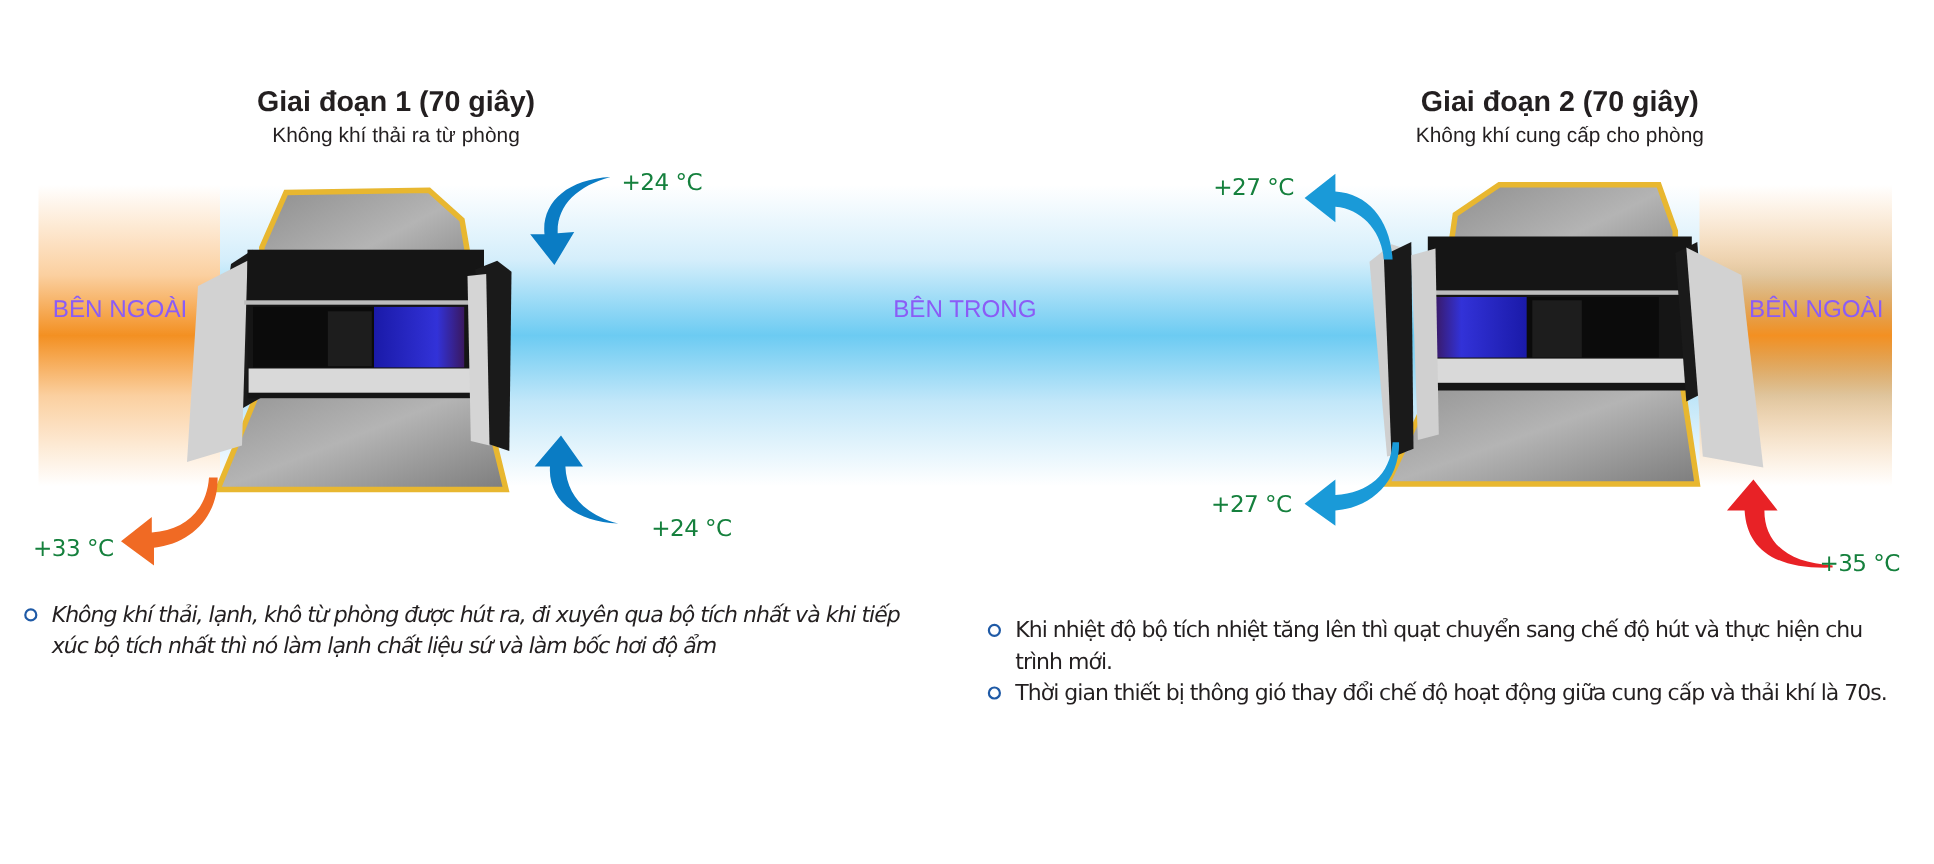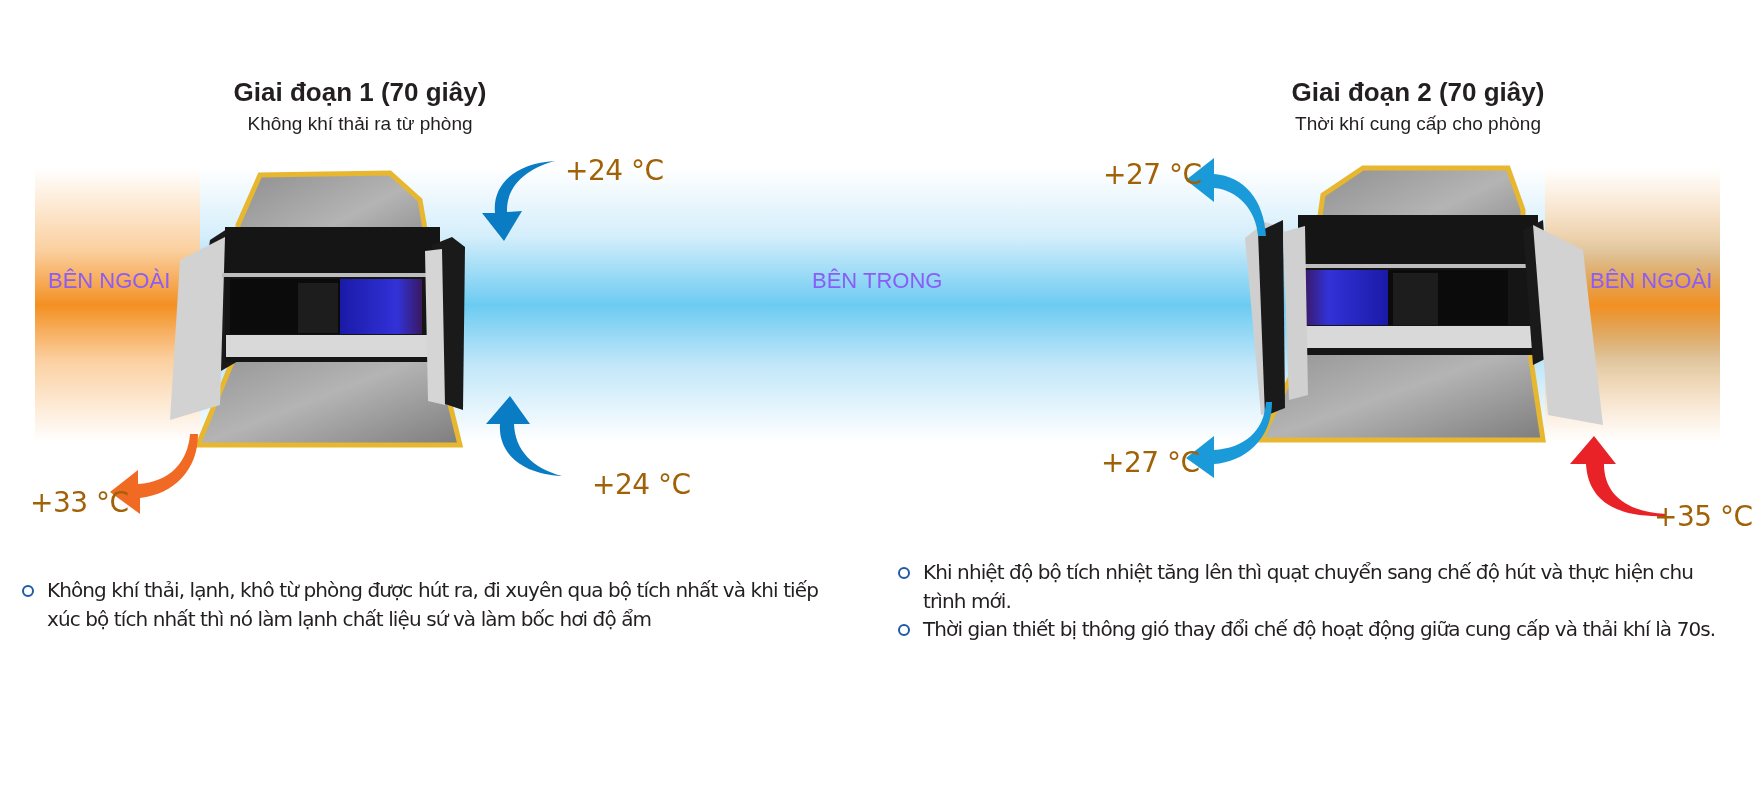--- a/index.html
+++ b/index.html
@@ -6,40 +6,40 @@
   body{width:1758px;height:785px;position:relative;background:#ffffff;overflow:hidden;font-family:"Liberation Sans",sans-serif;color:#231f20;}
   .abs{position:absolute;}
   .band{position:absolute;top:168px;height:274px;}
   .band-left{left:35px;width:165px;background:linear-gradient(to bottom,rgba(255,255,255,1) 0%,rgba(248,176,96,0.6) 30%,#f39022 50%,rgba(248,176,96,0.6) 70%,rgba(255,255,255,1) 100%);}
   .band-center{left:200px;width:1520px;background:linear-gradient(to bottom,#ffffff 0%,#d4eefb 25%,#6ccbf2 50%,#c2e7f9 72%,#ffffff 100%);}
   .band-right{left:1545px;width:175px;background:linear-gradient(to bottom,rgba(255,255,255,1) 0%,rgba(248,176,96,0.6) 30%,#f39022 50%,rgba(248,176,96,0.6) 70%,rgba(255,255,255,1) 100%);}
   .title{position:absolute;text-align:center;width:400px;}
   .title .t1{font-weight:bold;font-size:26px;line-height:32px;}
   .title .t2{font-size:19px;line-height:32px;}
   .zone-label{position:absolute;font-size:22px;color:#8b5cf6;white-space:nowrap;}
-  .temp{position:absolute;font-size:28px;font-family:"DejaVu Sans",sans-serif;color:#a16207;white-space:nowrap;letter-spacing:-0.5px;}
+  .temp{position:absolute;font-size:21px;font-family:"DejaVu Sans",sans-serif;color:#15803d;white-space:nowrap;letter-spacing:-0.5px;}
   .unit{position:absolute;}
   .bullets{position:absolute;font-family:"DejaVu Sans",sans-serif;font-size:20px;line-height:28.5px;color:#231f20;letter-spacing:-0.9px;}
   .bullets .item{position:relative;padding-left:25px;}
   .bullets .bul{position:absolute;left:0;top:9px;width:8px;height:8px;border:2.5px solid #1f5aa6;border-radius:50%;}
 </style>
 </head>
 <body>
 
 <div class="band band-center"></div>
 <div class="band band-left"></div>
 <div class="band band-right"></div>
 
 <div class="title" style="left:160px;top:76px;">
   <div class="t1">Giai đoạn 1 (70 giây)</div>
   <div class="t2">Không khí thải ra từ phòng</div>
 </div>
 <div class="title" style="left:1218px;top:76px;">
   <div class="t1">Giai đoạn 2 (70 giây)</div>
-  <div class="t2">Thời khí cung cấp cho phòng</div>
+  <div class="t2">Không khí cung cấp cho phòng</div>
 </div>
 
 <div class="zone-label" style="left:48px;top:268px;">BÊN NGOÀI</div>
 <div class="zone-label" style="left:812px;top:268px;">BÊN TRONG</div>
 <div class="zone-label" style="left:1590px;top:268px;">BÊN NGOÀI</div>
 
 <svg class="unit" style="left:170px;top:165px;" width="360" height="285" viewBox="0 0 360 285">
   <defs>
     <linearGradient id="stone1" x1="0" y1="0" x2="1" y2="1">
       <stop offset="0" stop-color="#8f8f8f"></stop>
@@ -125,21 +125,21 @@
   <path d="M98 82 C58 80 36 62 36 32 L48 32 L26 4 L2 32 L18 32 C20 66 44 86 98 84 Z" fill="#e82226"></path>
 </svg>
 
 <div class="temp" style="left:565px;top:154px;">+24 °C</div>
 <div class="temp" style="left:592px;top:468px;">+24 °C</div>
 <div class="temp" style="left:30px;top:486px;">+33 °C</div>
 <div class="temp" style="left:1103px;top:158px;">+27 °C</div>
 <div class="temp" style="left:1101px;top:446px;">+27 °C</div>
 <div class="temp" style="left:1654px;top:500px;">+35 °C</div>
 
-<div class="bullets" style="left:22px;top:576px;width:830px;">
+<div class="bullets" style="left:22px;top:544px;width:830px;font-style:italic;">
   <div class="item">
     <span class="bul"></span>
     <span>Không khí thải, lạnh,  khô từ phòng được hút ra, đi xuyên qua bộ tích nhất và khi tiếp xúc bộ tích nhất thì nó làm lạnh chất liệu sứ và làm bốc hơi độ ẩm</span>
   </div>
 </div>
 
 <div class="bullets" style="left:898px;top:558px;width:835px;">
   <div class="item">
     <span class="bul"></span>
     <span>Khi nhiệt độ bộ tích nhiệt tăng lên thì quạt chuyển sang chế độ hút và thực hiện chu trình mới.</span>

